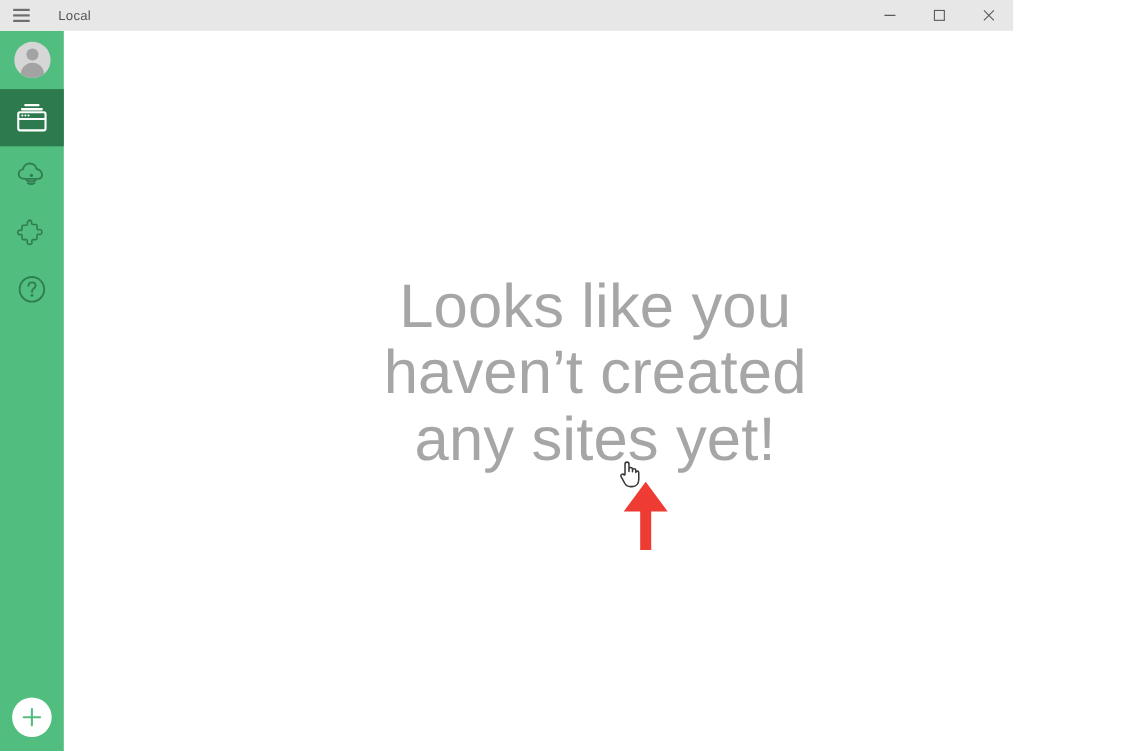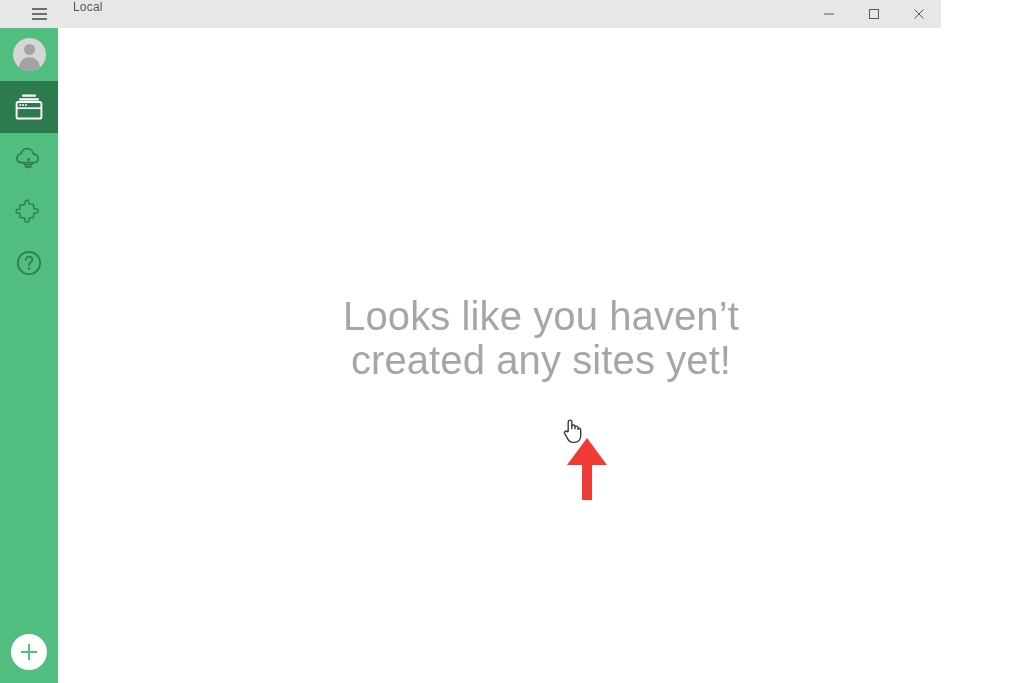--- a/index.html
+++ b/index.html
@@ -23,22 +23,22 @@
   }
 
   
   #title-bar {
     position: absolute;
     top: 0; left: 0;
     width: 921px;
     height: 28px;
     background: #e7e7e7;
     display: flex;
+    align-items: center;
     z-index: 30;
-    padding-left: 20px;
   }
   .hamburger-btn {
     width: 38px;
     height: 28px;
     display: flex;
     flex-direction: column;
     align-items: center;
     justify-content: center;
     gap: 3px;
     cursor: pointer;
@@ -160,21 +160,21 @@
     position: absolute;
     top: 0; left: 0;
     width: 966px;
     height: 655px;
     display: flex;
     flex-direction: column;
     align-items: center;
     justify-content: center;
   }
   #empty-heading {
-    font-size: 40px;
+    font-size: 56px;
     font-weight: 400;
     color: #a6a6a6;
     text-align: center;
     line-height: 1.08;
     max-width: 420px;
     margin: 0 0 34px 0;
     letter-spacing: 0.1px;
   }
   #create-site-button {
     position: relative;

